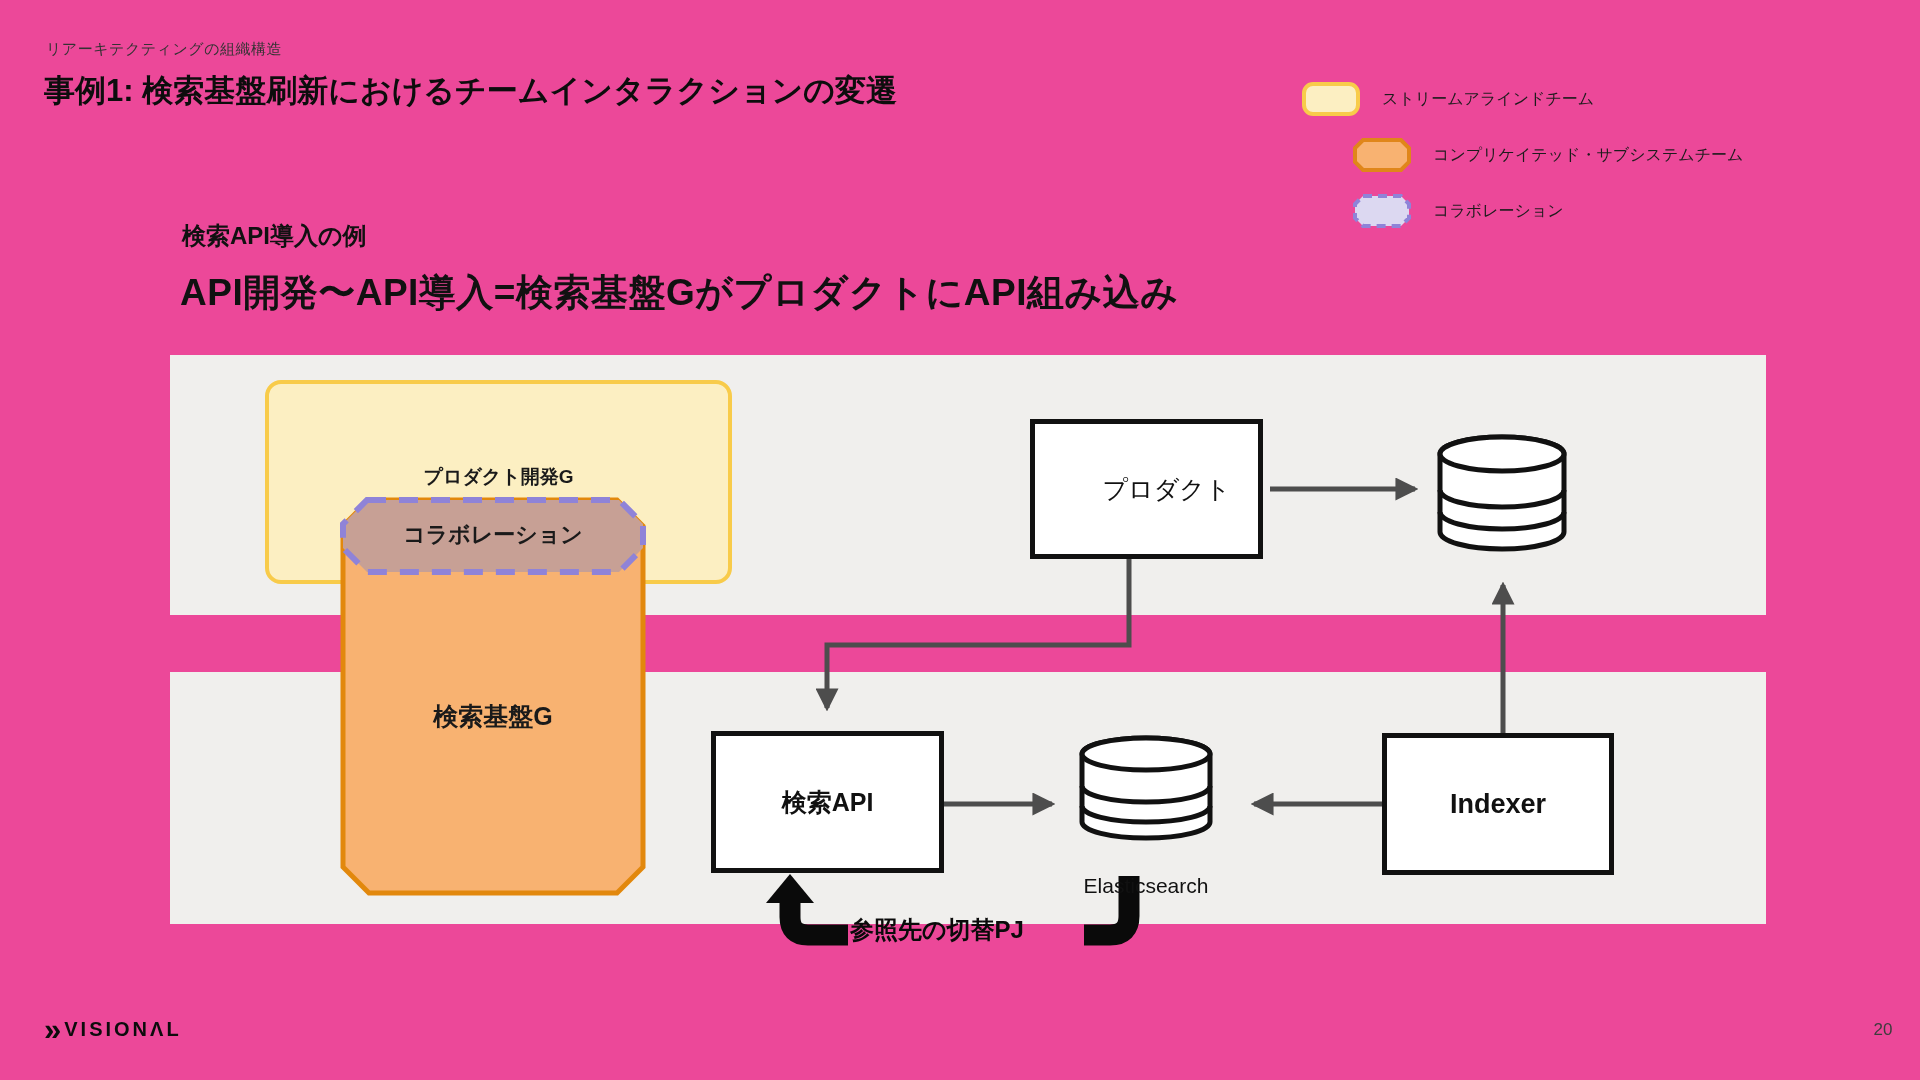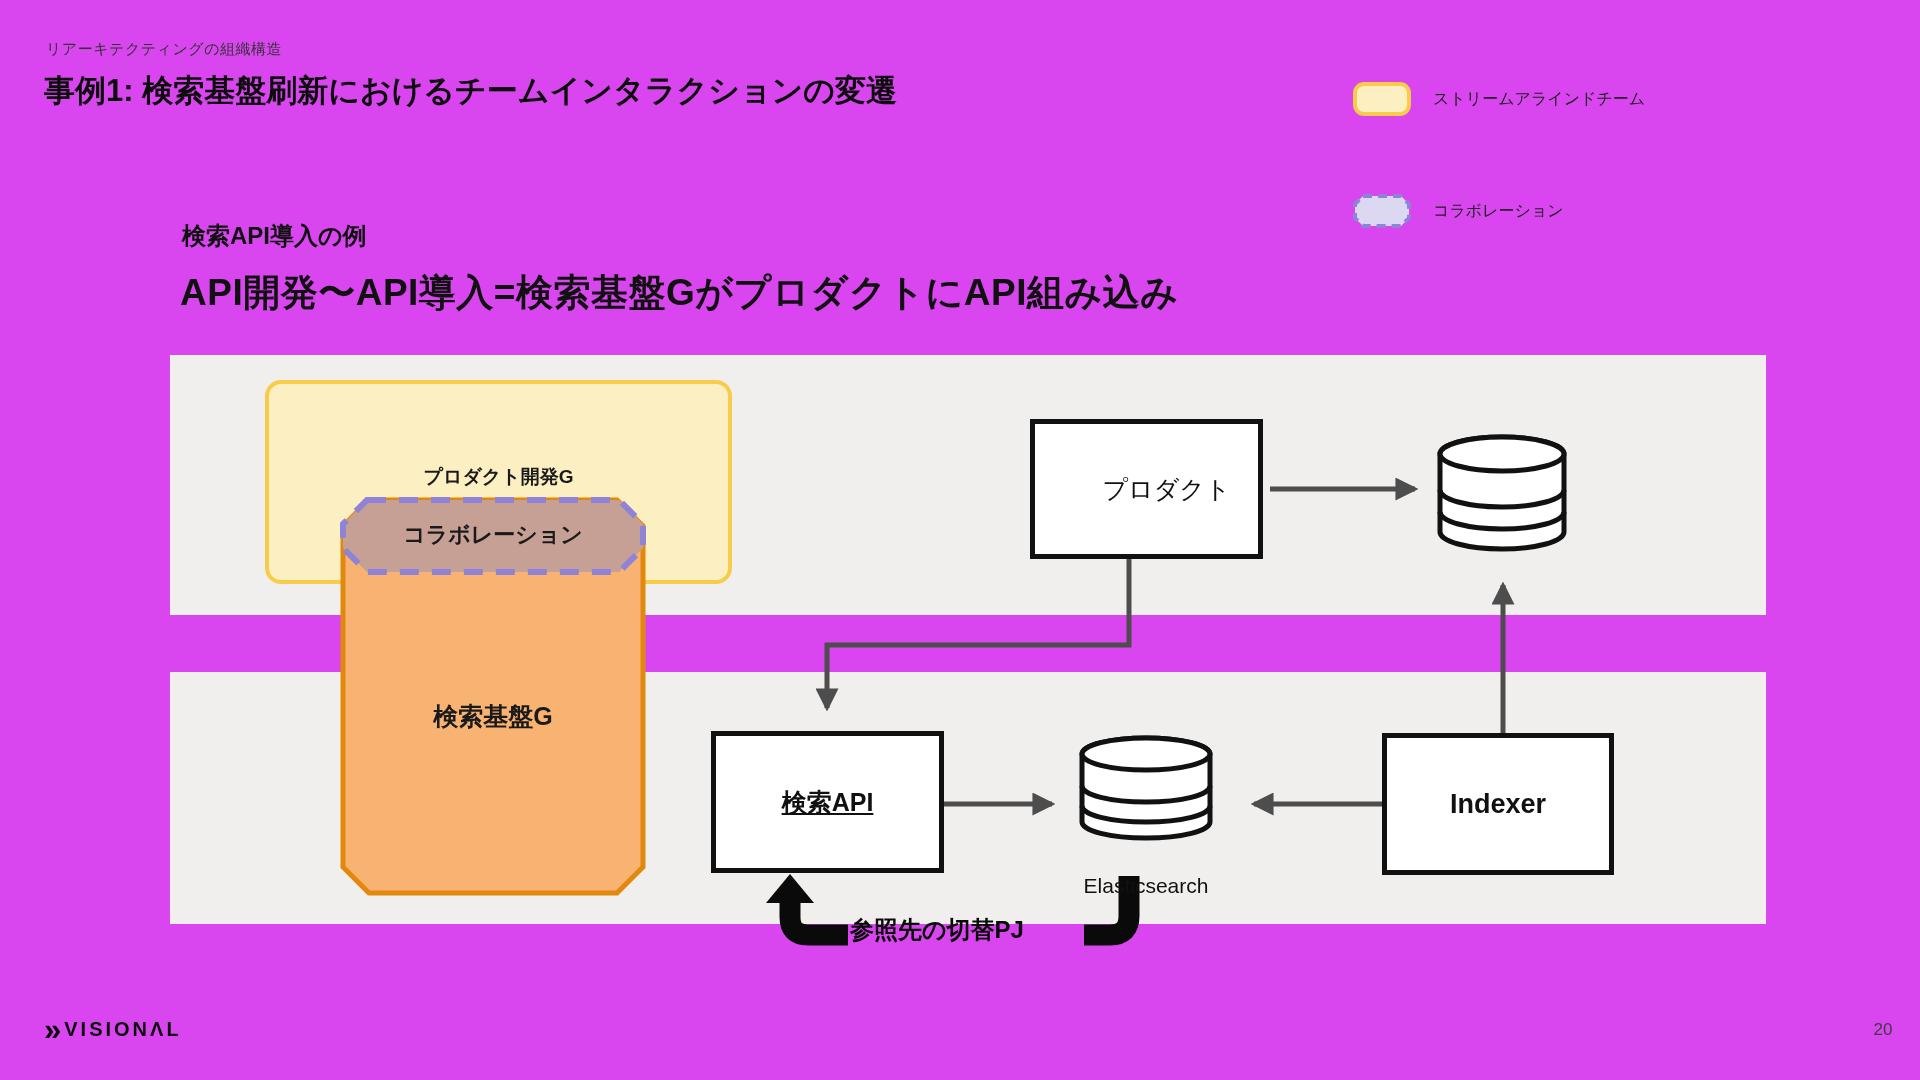--- a/index.html
+++ b/index.html
@@ -1,17 +1,17 @@
 <!DOCTYPE html>
 <html lang="ja"><head>
 <meta charset="utf-8">
 <style>
   html,body{margin:0;padding:0;background:#fff;}
   body{font-family:"Liberation Sans","DejaVu Sans",sans-serif;color:#111;}
-  .slide{position:relative;width:1920px;height:1080px;background:#d946ef;overflow:hidden;}
+  .slide{position:relative;width:1920px;height:1080px;background:#ec4899;overflow:hidden;}
   .abs{position:absolute;}
 
   .eyebrow{left:46px;top:40px;font-size:15px;color:#333;letter-spacing:.5px;}
   .title{left:44px;top:70px;font-size:31px;font-weight:700;color:#0d0d0d;}
 
   .legend-row{display:flex;align-items:center;gap:22px;}
   .legend-label{font-size:16px;color:#1c1c1c;}
 
   .subtitle{left:182px;top:220px;font-size:24px;font-weight:700;}
   .heading{left:180px;top:268px;font-size:37px;font-weight:700;letter-spacing:.5px;}
@@ -24,21 +24,21 @@
     border:4px solid #f8cb4a;border-radius:16px;box-sizing:border-box;}
 
   .node-box{background:#fff;border:5px solid #111;box-sizing:border-box;
     display:flex;align-items:center;justify-content:center;}
   .product-box{left:1030px;top:419px;width:233px;height:140px;padding-left:40px;}
   .searchapi-box{left:711px;top:731px;width:233px;height:142px;}
   .indexer-box{left:1382px;top:733px;width:232px;height:142px;}
 
   .node-label{font-size:25px;color:#111;}
   .indexer-label{font-weight:700;font-size:27px;}
-  .searchapi-label{font-weight:600;text-decoration:underline;}
+  .searchapi-label{font-weight:600;}
 
   .group-label{font-weight:700;color:#1a1a1a;text-align:center;}
   .proddev-label{left:265px;top:464px;width:467px;font-size:19px;}
   .collab-label{left:343px;top:520px;width:300px;font-size:22px;}
   .kiban-label{left:343px;top:700px;width:300px;font-size:25px;}
 
   .es-label{left:1016px;top:874px;width:260px;text-align:center;font-size:21px;color:#111;}
   .annotation{left:850px;top:914px;font-size:24px;font-weight:700;color:#0a0a0a;}
 
   .footer-logo{left:44px;top:1014px;display:flex;align-items:center;gap:6px;color:#0c0c0c;}
@@ -49,25 +49,31 @@
   svg.overlay{left:0;top:0;pointer-events:none;}
 </style>
 </head>
 <body>
 
 <div class="slide">
 
   <div class="abs eyebrow">リアーキテクティングの組織構造</div>
   <div class="abs title">事例1: 検索基盤刷新におけるチームインタラクションの変遷</div>
 
-  <div class="abs legend-row" style="left:1353px;top:82px;">
+  <div class="abs legend-row" style="left:1302px;top:82px;">
     <svg width="58" height="34" viewBox="0 0 58 34">
       <rect x="2" y="2" width="54" height="30" rx="9" stroke="#f8cb4a" stroke-width="4" fill="#fcefc2"></rect>
     </svg>
     <span class="legend-label">ストリームアラインドチーム</span>
+  </div>
+  <div class="abs legend-row" style="left:1353px;top:138px;">
+    <svg width="58" height="34" viewBox="0 0 58 34">
+      <path d="M10 2 H48 L56 10 V24 L48 32 H10 L2 24 V10 Z" stroke="#e0861a" stroke-width="4" fill="#f8b271"></path>
+    </svg>
+    <span class="legend-label">コンプリケイテッド・サブシステムチーム</span>
   </div>
   <div class="abs legend-row" style="left:1353px;top:194px;">
     <svg width="58" height="34" viewBox="0 0 58 34">
       <path d="M10 2 H48 L56 10 V24 L48 32 H10 L2 24 V10 Z" stroke="#8f83d8" stroke-width="4" stroke-dasharray="9 6" fill="#dcd8f1"></path>
     </svg>
     <span class="legend-label">コラボレーション</span>
   </div>
 
   <div class="abs subtitle">検索API導入の例</div>
   <div class="abs heading">API開発〜API導入=検索基盤GがプロダクトにAPI組み込み</div>

